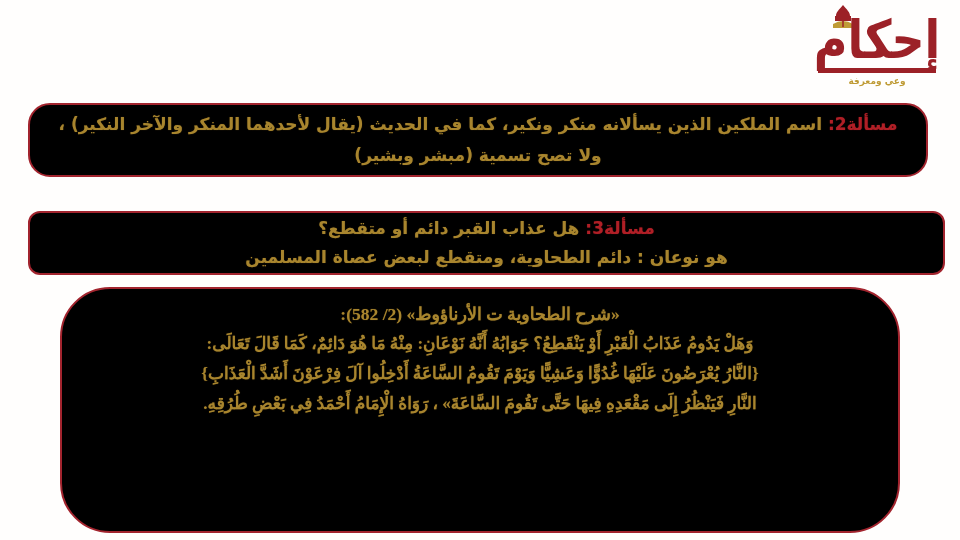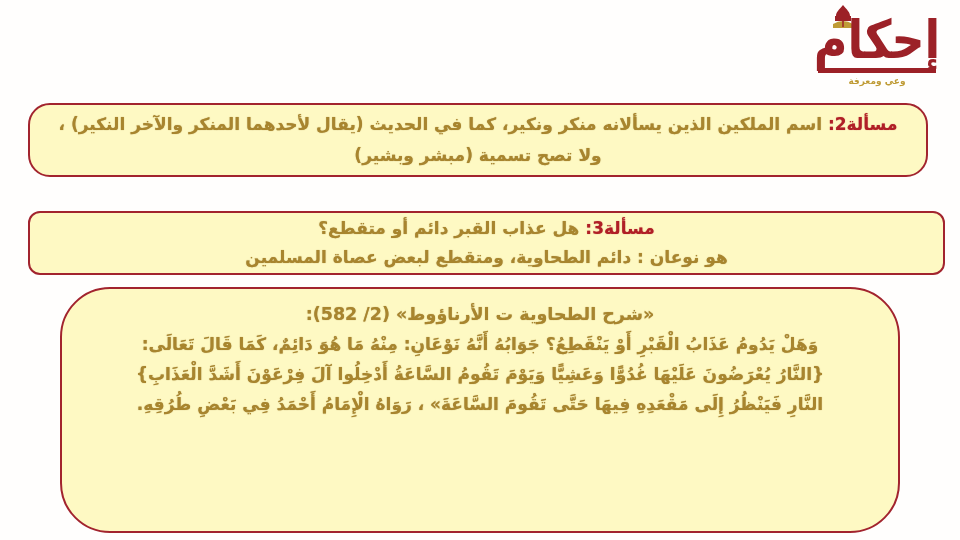--- a/index.html
+++ b/index.html
@@ -68,21 +68,21 @@
     color:var(--logo-gold);
     font-size:9px;
     font-weight:bold;
     line-height:1.3;
   }
 
   
   .box{
     position:absolute;
     border:2px solid var(--border-red);
-    background:#fef9c3;
+    background:#000000;
     direction:rtl;
     color:var(--text-gold);
     font-weight:bold;
     text-align:center;
     text-shadow:0 0 1px rgba(140,105,30,.65);
   }
   .box .red{
     color:var(--label-red);
     text-shadow:0 0 1px rgba(176,31,38,.6);
   }
@@ -114,20 +114,21 @@
     justify-content:center;
   }
   .box3{
     right:60px;
     left:60px;
     top:287px;
     height:246px;
     border-radius:50px;
     font-size:17px;
     padding:10px 30px 6px 30px;
+    font-family:Liberation Serif, serif;
   }
   .box3 .line{
     display:block;
     line-height:30px;
     white-space:nowrap;
   }
   .box3 .source{
     font-size:17.5px;
   }
 </style>

